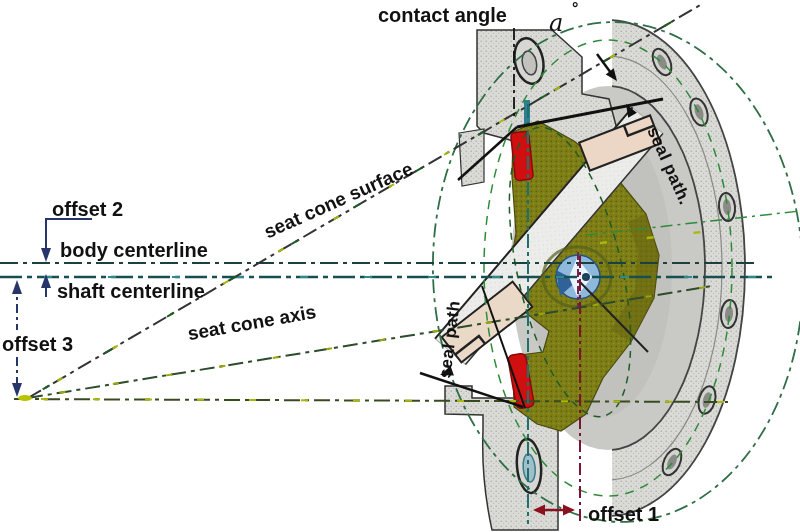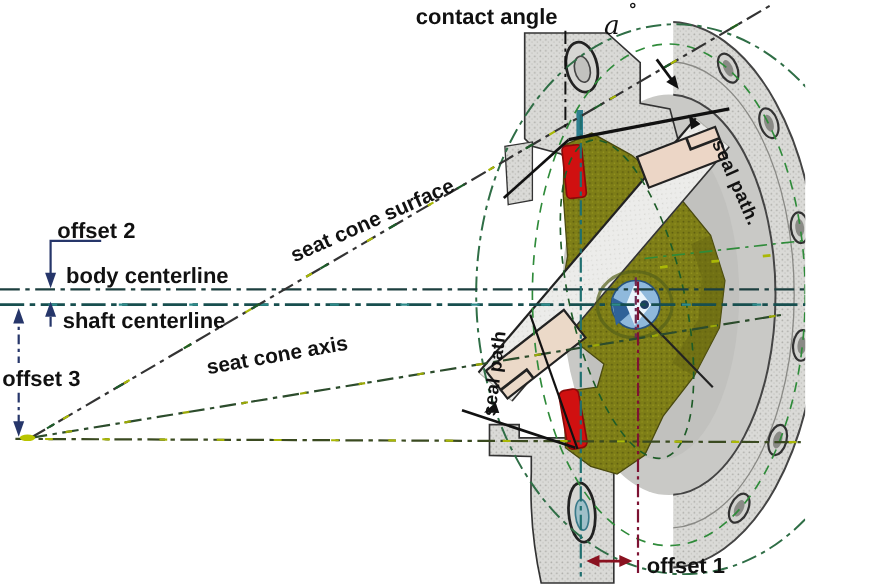--- a/index.html
+++ b/index.html
@@ -1,16 +1,16 @@
 <!DOCTYPE html>
 <html><head>
 <meta charset="utf-8">
 <style>
   html,body{margin:0;padding:0;background:#fff;}
-  .stage{position:relative;width:732px;height:532px;background:#fff;overflow:hidden;
+  .stage{position:relative;width:800px;height:532px;background:#fff;overflow:hidden;
          font-family:"Liberation Sans","DejaVu Sans",sans-serif;}
   svg{display:block;}
   text{fill:#111;}
   .lbl{font-weight:bold;font-size:20px;}
   .lbl-rot{font-weight:bold;font-size:19px;}
   .lbl-seal{font-weight:bold;font-size:17px;letter-spacing:.5px;}
   .sym-a{font-family:"DejaVu Serif","Liberation Serif",serif;font-style:italic;font-size:24px;}
   .sym-deg{font-weight:bold;font-size:16px;}
 </style>
 </head>

